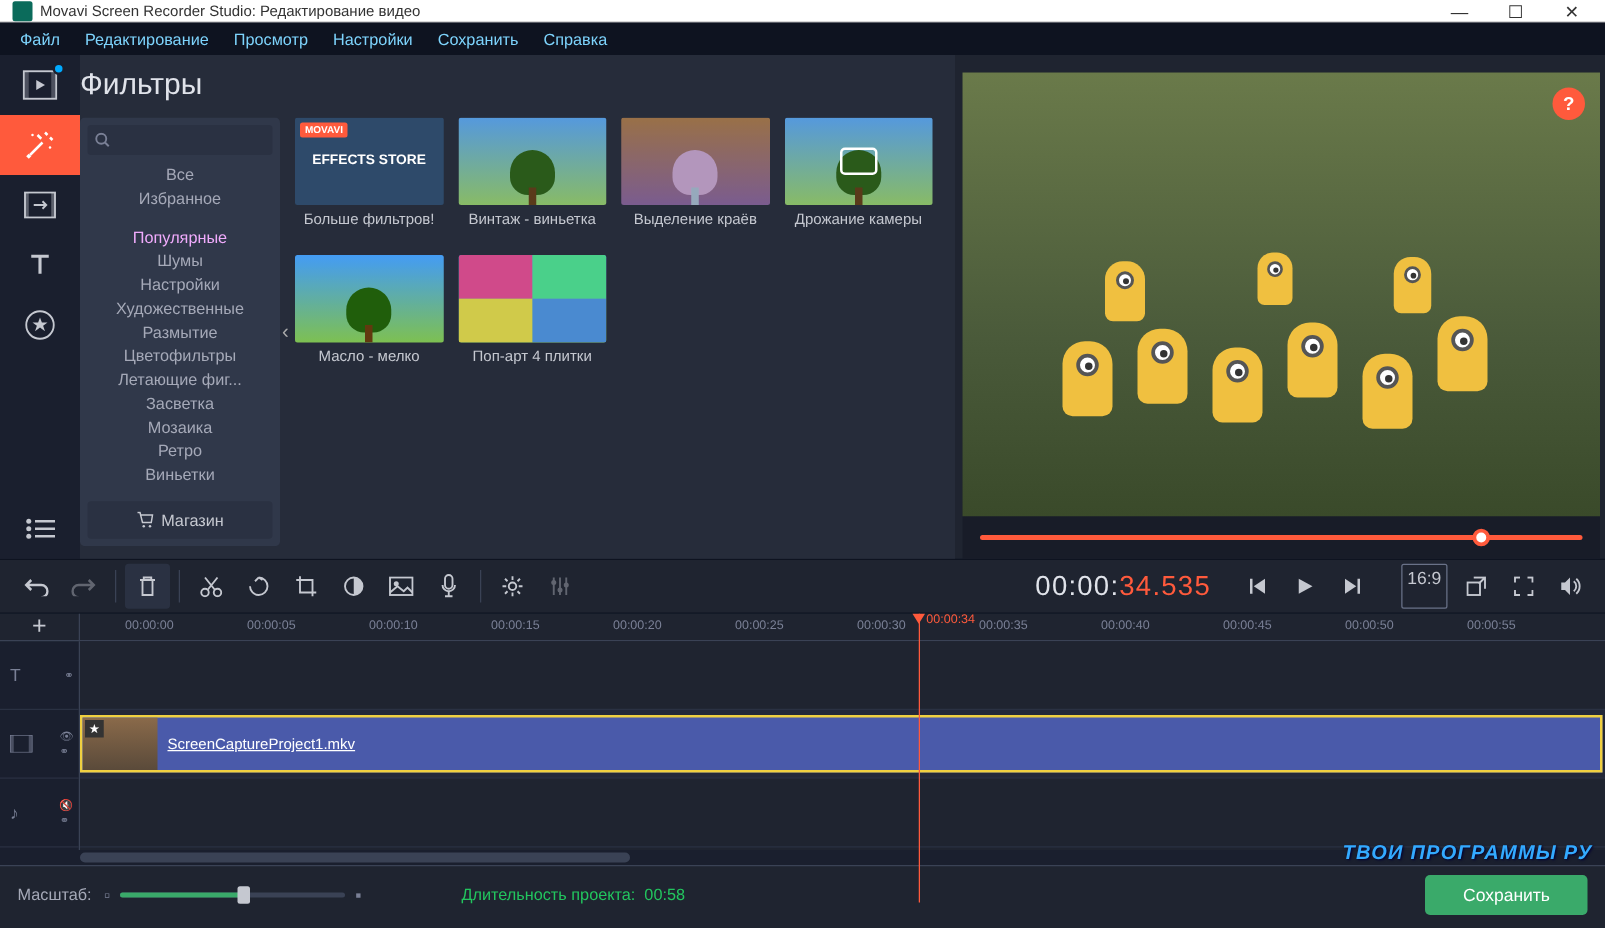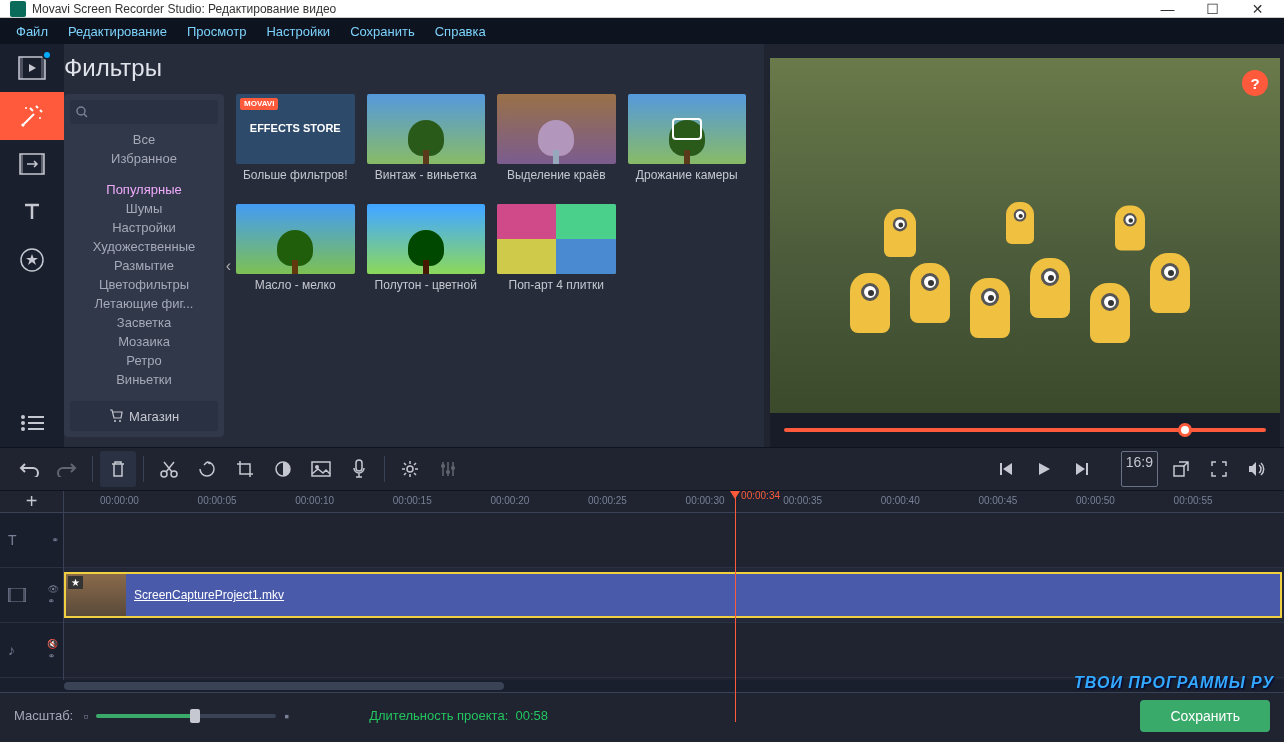--- a/index.html
+++ b/index.html
@@ -258,27 +258,20 @@
           <div class="filter-label">Дрожание камеры</div>
         </div>
         <div class="filter-card">
           <div class="filter-thumb" style="filter:blur(0.5px) saturate(1.3);">
               <div class="tree"></div>
               <div class="trunk"></div>
             </div>
           <div class="filter-label">Масло - мелко</div>
         </div>
         <div class="filter-card">
-          <div class="filter-thumb" style="filter:contrast(1.5);">
-              <div class="tree"></div>
-              <div class="trunk"></div>
-            </div>
-          <div class="filter-label">Полутон - цветной</div>
-        </div>
-        <div class="filter-card">
           <div class="filter-thumb popart">
               <div></div>
               <div></div>
               <div></div>
               <div></div>
             </div>
           <div class="filter-label">Поп-арт 4 плитки</div>
         </div>
       </div>
     </div>
@@ -385,20 +378,23 @@
         </svg>
       </div>
     <div class="tool-btn" style="opacity:0.4;">
         <svg width="18" height="18" viewBox="0 0 18 18">
           <path d="M4 2 L4 16 M9 2 L9 16 M14 2 L14 16" stroke="#c5c8d0" stroke-width="1.5"></path>
           <circle cx="4" cy="6" r="2" fill="#c5c8d0"></circle>
           <circle cx="9" cy="12" r="2" fill="#c5c8d0"></circle>
           <circle cx="14" cy="8" r="2" fill="#c5c8d0"></circle>
         </svg>
       </div>
+  </div>
+  <div class="timecode">
+    <span class="white">00:00:</span><span class="orange">34.535</span>
   </div>
   <div class="play-ctrls">
     <div class="tool-btn">
         <svg width="16" height="16" viewBox="0 0 16 16">
           <rect x="2" y="2" width="2" height="12" fill="#c5c8d0"></rect>
           <polygon points="14,2 14,14 5,8" fill="#c5c8d0"></polygon>
         </svg>
       </div>
     <div class="tool-btn">
         <svg width="16" height="16" viewBox="0 0 16 16">

